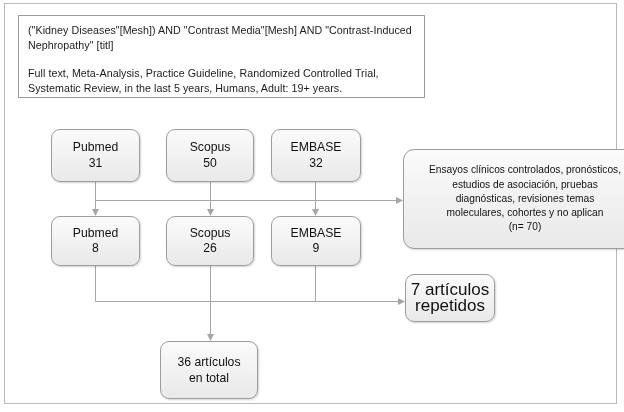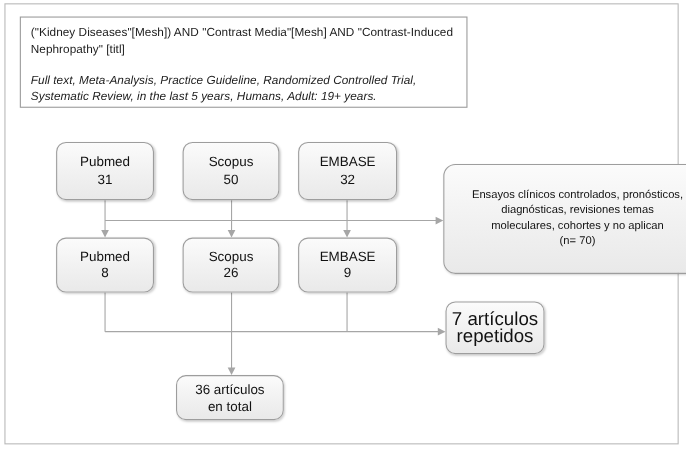--- a/index.html
+++ b/index.html
@@ -32,21 +32,21 @@
     background:#ffffff;
     padding:7px 9px 0 9px;
   }
   #query-box p{
     margin:0;
     font-size:10.7px;
     line-height:14.6px;
     color:#1b1b1b;
     letter-spacing:0.05px;
   }
-  #query-box p.spacer-before{margin-top:14px;font-style:italic;}
+  #query-box p.spacer-before{margin-top:14px;}
 
   
   .node{
     position:absolute;
     box-sizing:border-box;
     border:1px solid #9d9d9d;
     border-radius:9px;
     background:linear-gradient(180deg,#fbfbfb 0%,#f2f2f2 48%,#e9e9e9 100%);
     box-shadow:1px 1px 2px rgba(0,0,0,0.18);
     display:flex;
@@ -71,21 +71,21 @@
   #node-excluded{
     left:398px;top:145px;width:244px;height:100px;
     font-size:10.2px;line-height:14.2px;
     padding:0 9px;border-radius:11px;
   }
   #node-repeated{
     left:400px;top:270px;width:90px;height:48px;
     font-size:17px;line-height:16px;
   }
   #node-total{
-    left:155px;top:337px;width:98px;height:41px;
+    left:155px;top:337px;width:98px;height:58px;
     font-size:12.2px;line-height:16px;
   }
 
   
   #connectors{
     position:absolute;left:0;top:0;
     width:624px;height:412px;
     pointer-events:none;
   }
   #connectors path,#connectors line{
@@ -151,20 +151,21 @@
       <span class="line">Scopus</span>
       <span class="line">26</span>
     </div>
     <div class="node" id="node-embase-2">
       <span class="line">EMBASE</span>
       <span class="line">9</span>
     </div>
 
     <div class="node" id="node-excluded">
       <span class="line">Ensayos clínicos controlados, pronósticos,</span>
+      <span class="line">estudios de asociación, pruebas</span>
       <span class="line">diagnósticas, revisiones temas</span>
       <span class="line">moleculares, cohortes y no aplican</span>
       <span class="line">(n= 70)</span>
     </div>
 
     <div class="node" id="node-repeated">
       <span class="line">7 artículos</span>
       <span class="line">repetidos</span>
     </div>
 

